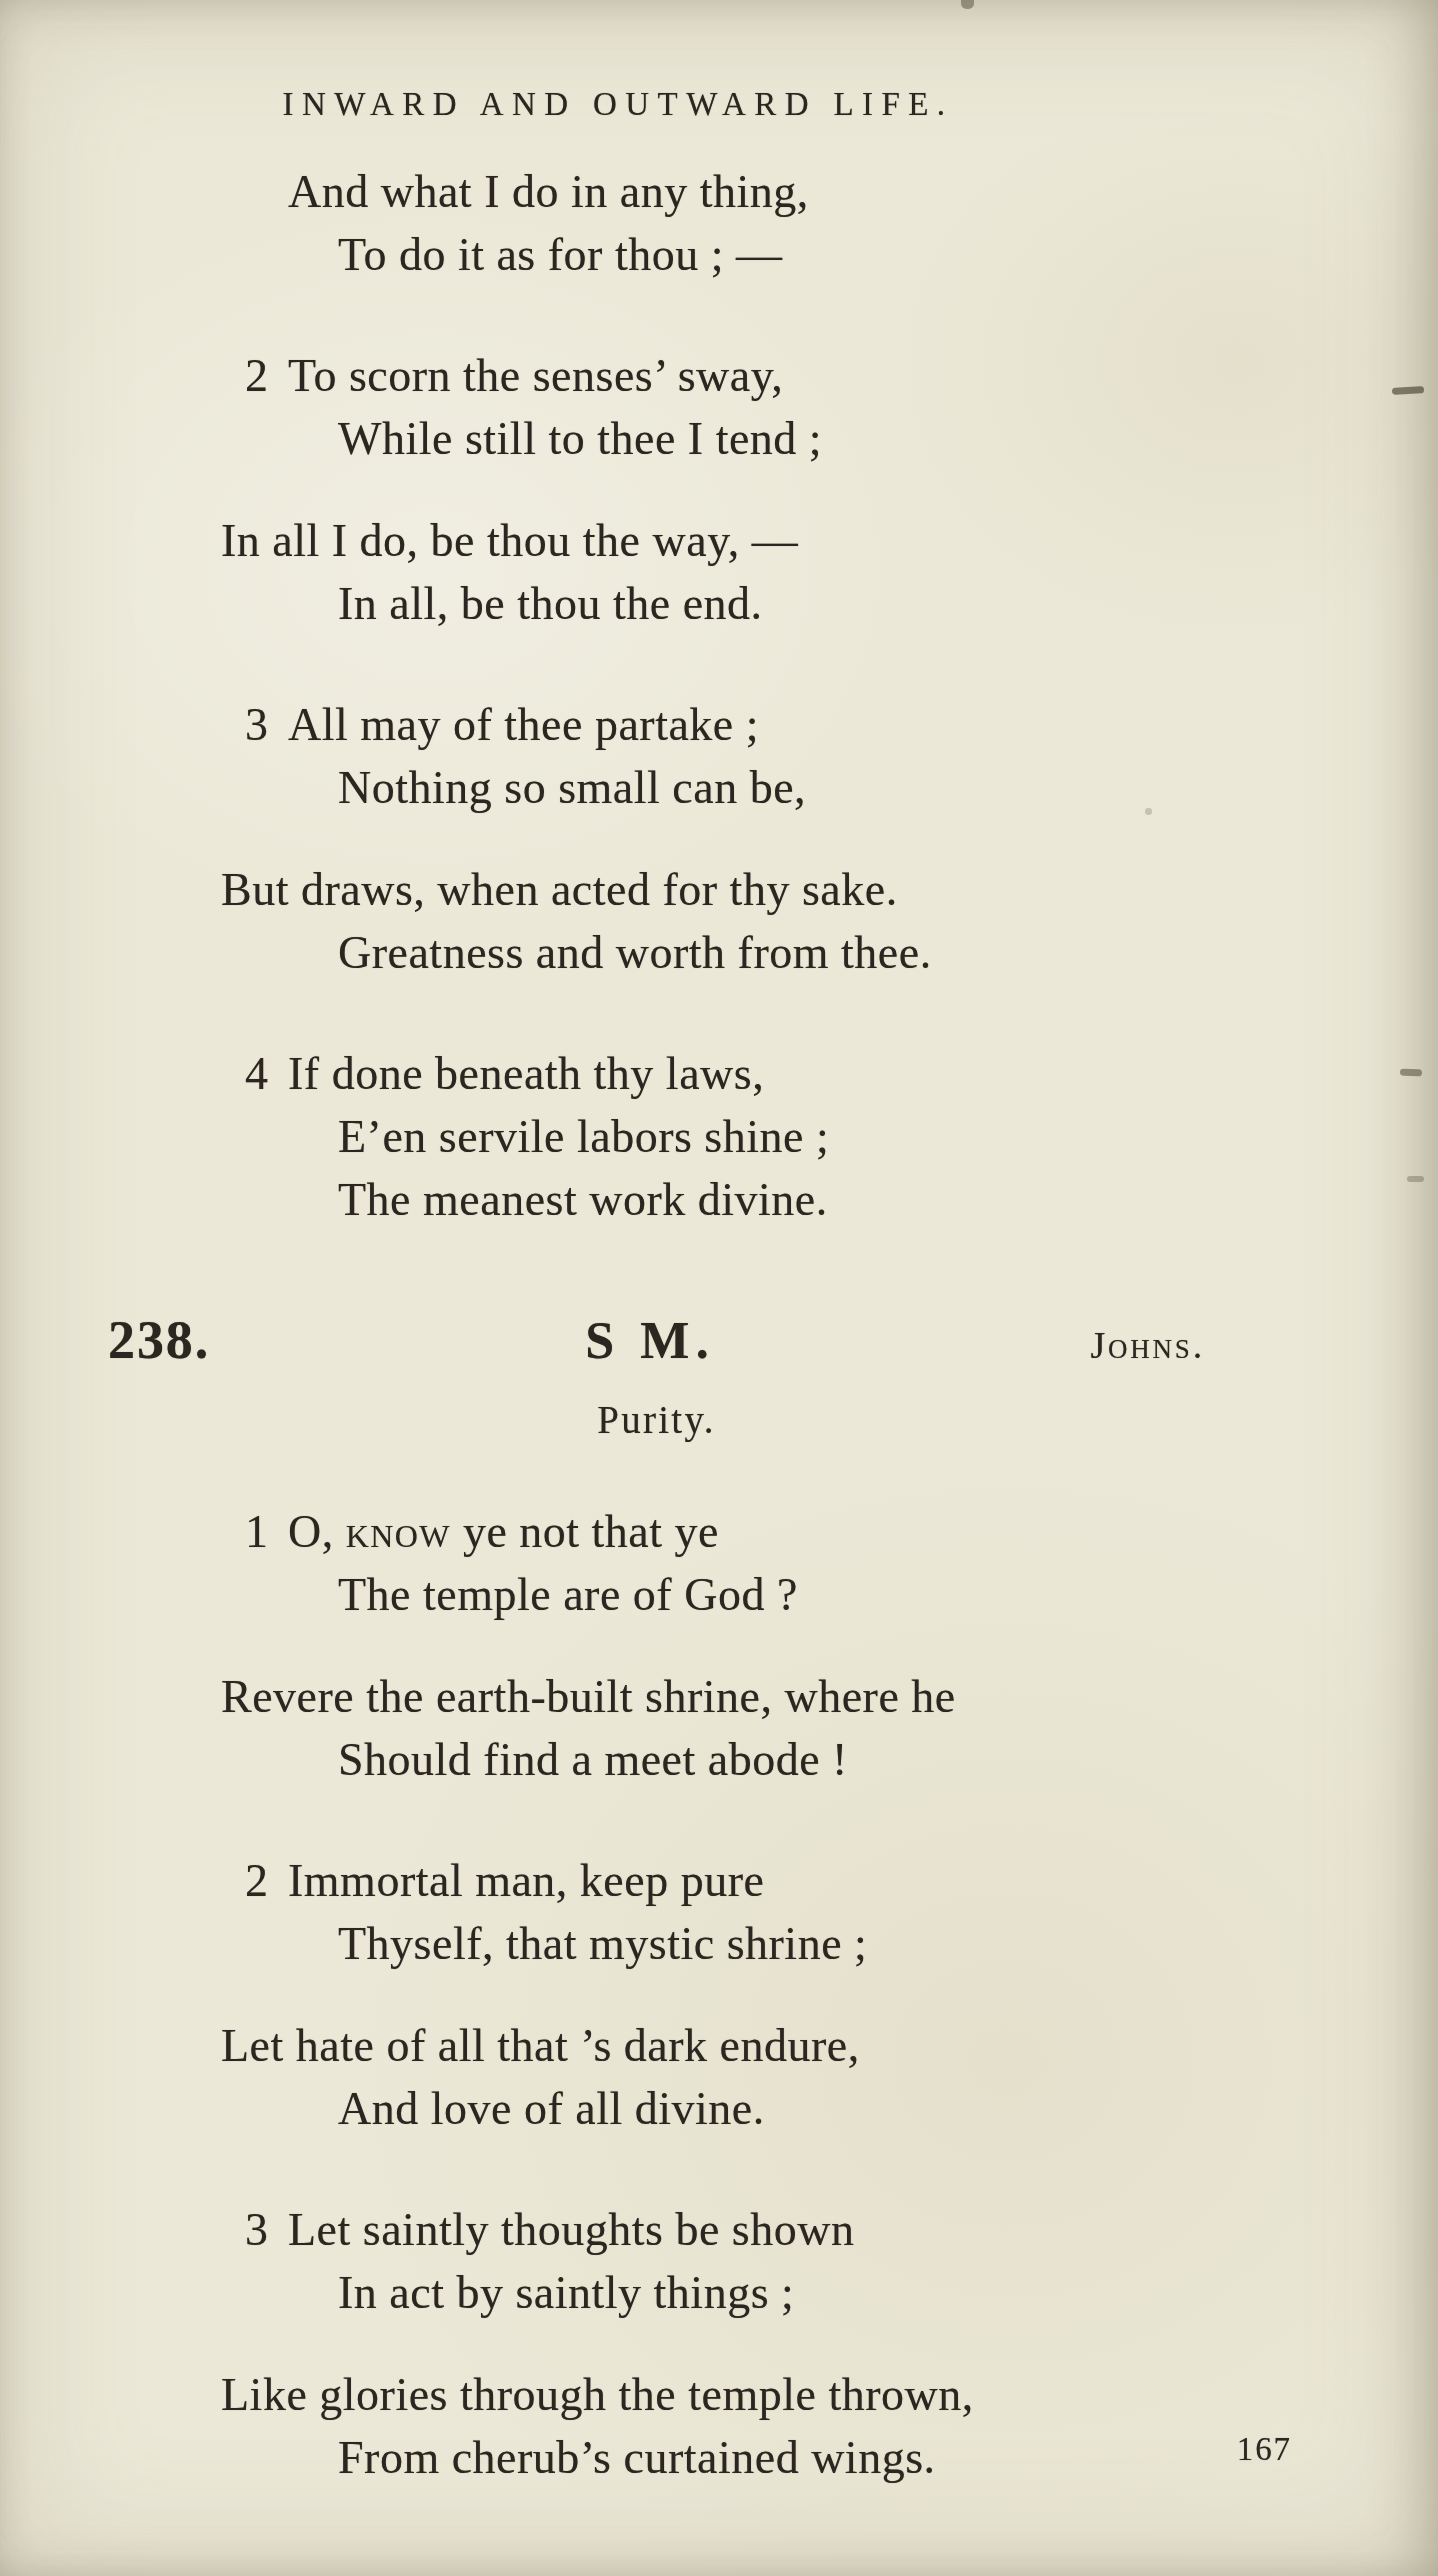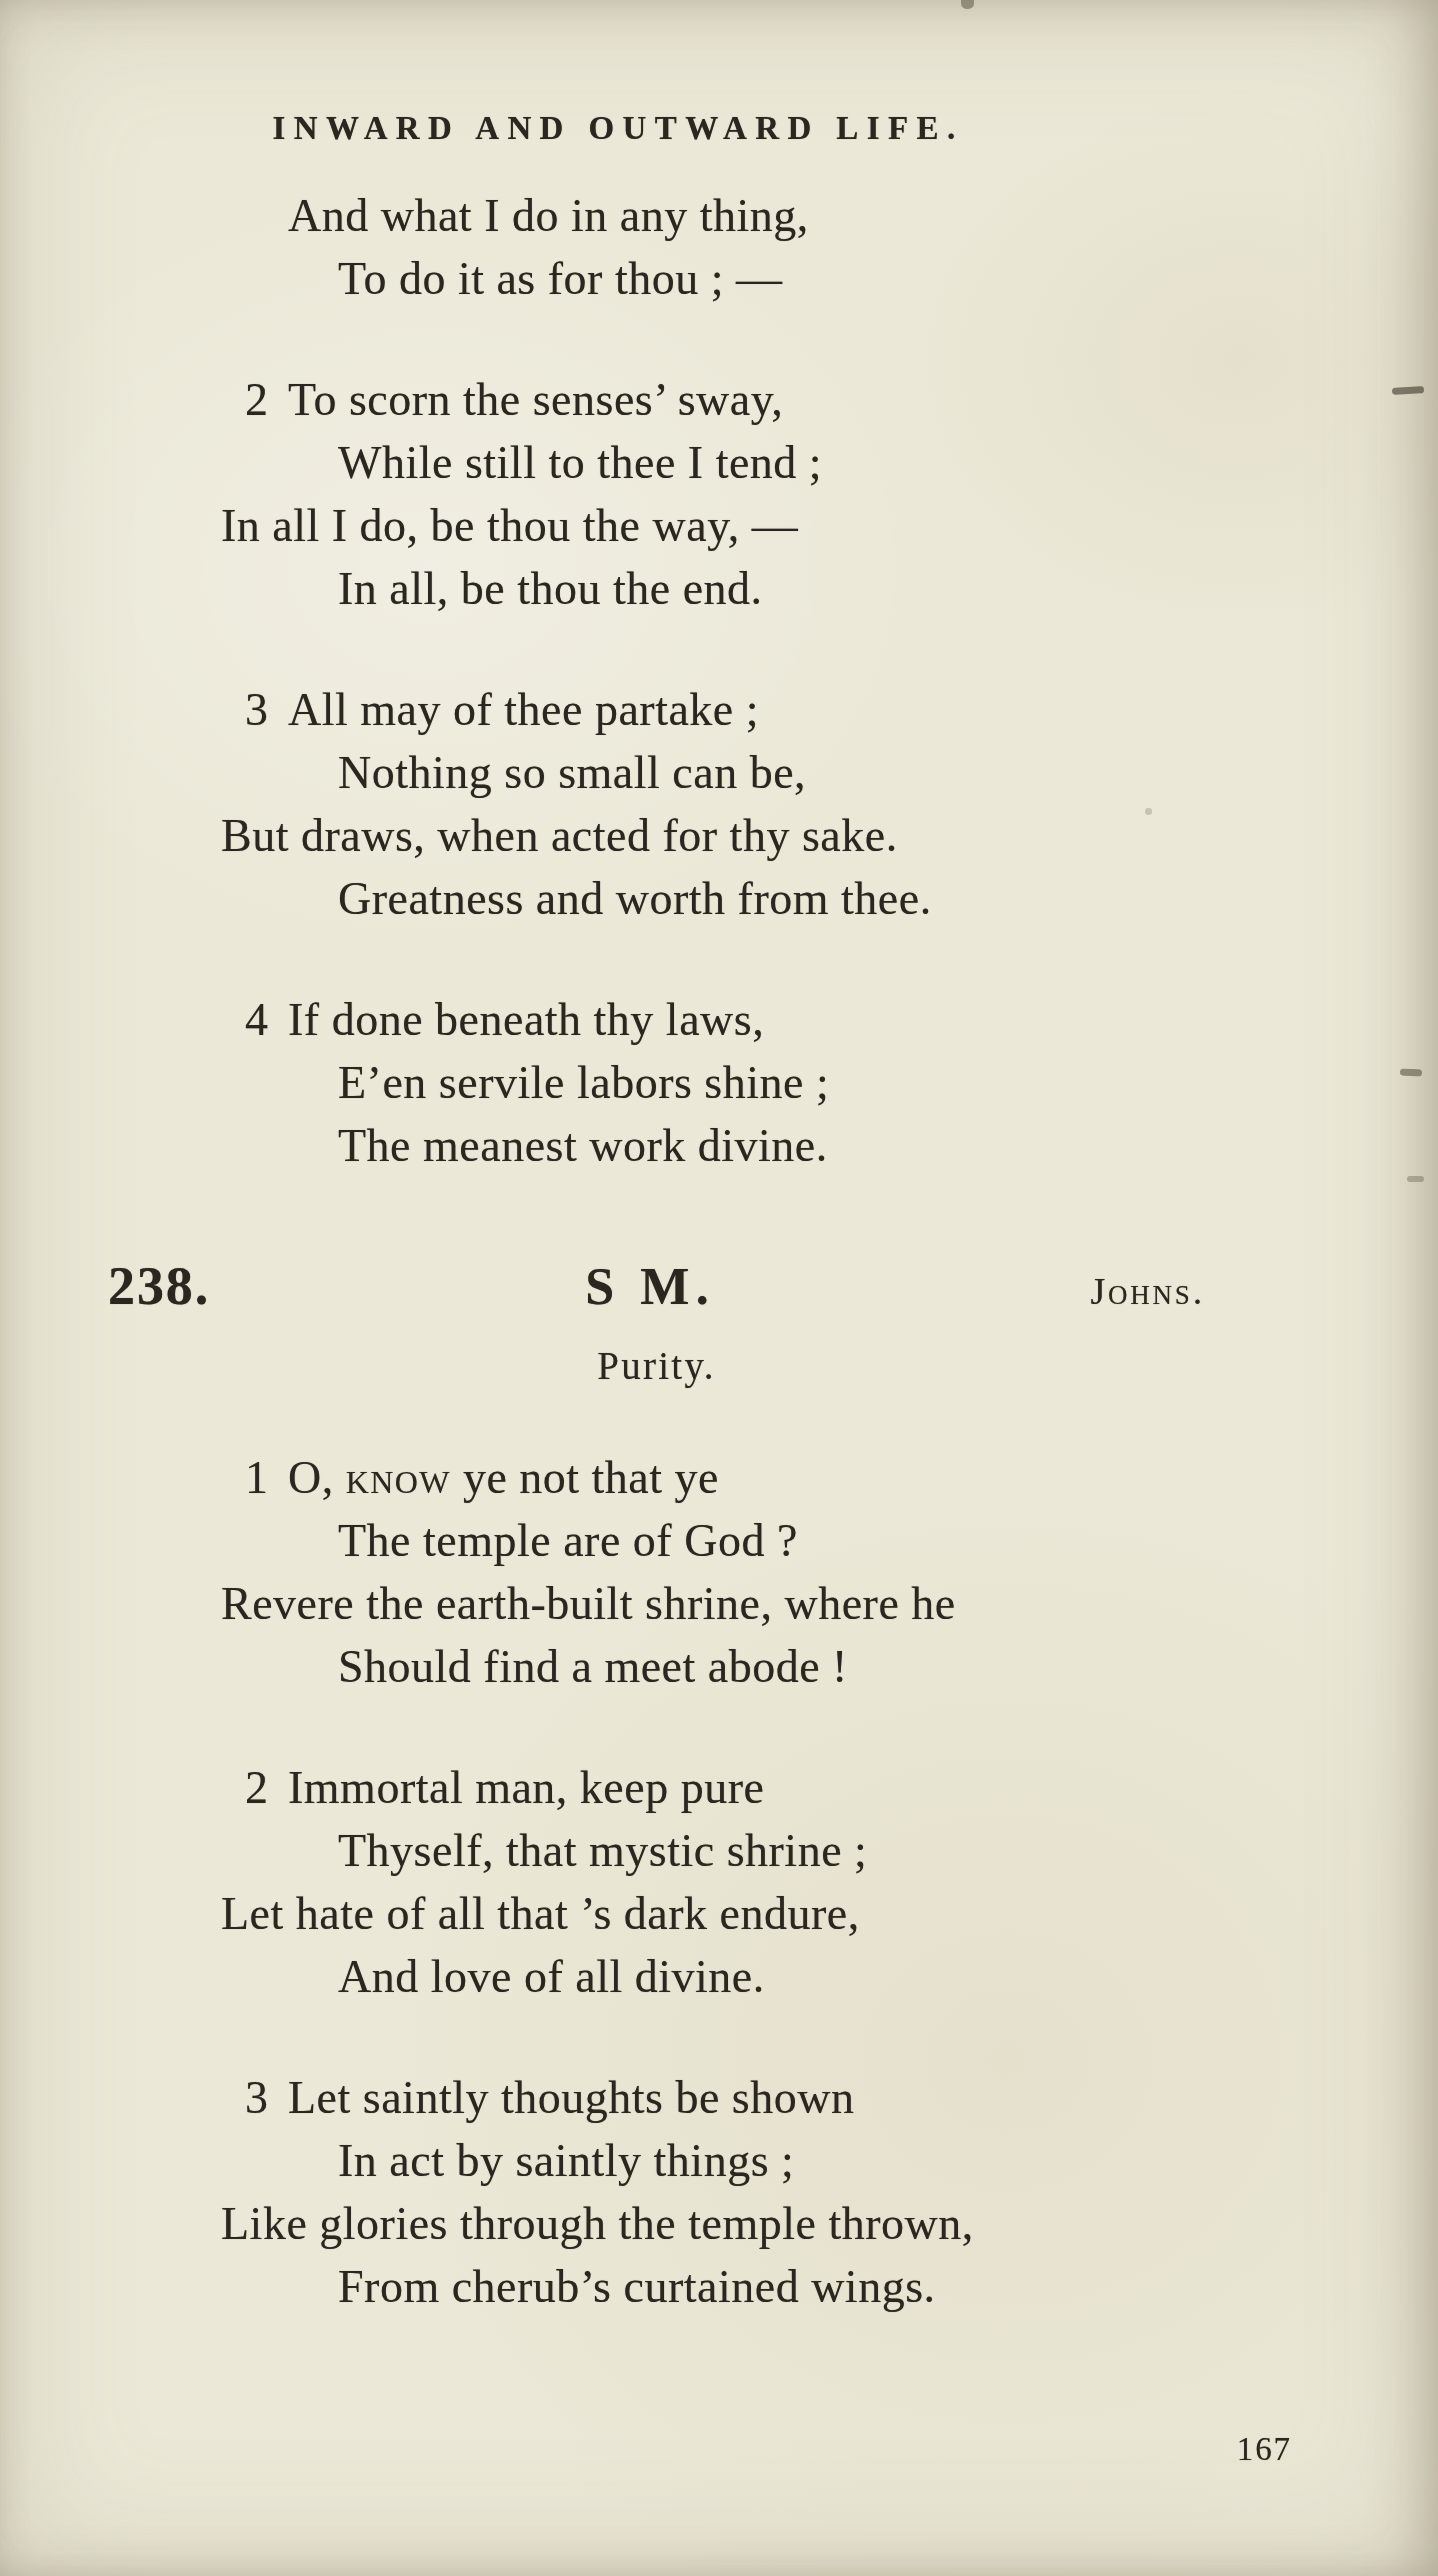--- a/index.html
+++ b/index.html
@@ -17,44 +17,44 @@
       radial-gradient(ellipse 836px 651px at 30% 22%, rgba(255,255,255,.28), transparent 60%),
       radial-gradient(ellipse 929px 836px at 70% 80%, rgba(190,178,140,.14), transparent 70%),
       radial-gradient(ellipse 483px 390px at 86% 14%, rgba(178,168,128,.12), transparent 70%);
     box-shadow:
       inset -22px 0 56px -9.3px rgba(96,86,58,.32),
       inset 9.3px 0 37px -15px rgba(96,86,58,.18),
       inset 0 0 139px rgba(118,106,78,.20);
     color: var(--ink, #2b2620);
   }
   .running-header {
-    padding-top: 108px;
+    padding-top: 84px;
     width: 1236px;
     text-align: center;
     font-size: 33px;
-    font-weight: bold;
+    font-weight: normal;
     letter-spacing: 8.4px;
     line-height: 41px;
     text-shadow: 0 0 0.9px rgba(42,36,28,.55);
   }
   .hymn-body { margin-top: 35px; }
   .hymn-body.second { margin-top: 54px; }
   .stanza { margin-bottom: 58px; }
   .stanza:last-child { margin-bottom: 0; }
   .line {
     position: relative;
     font-size: 46px;
     line-height: 63px;
     letter-spacing: 0.5px;
     white-space: pre;
     text-shadow: 0 0 0.9px rgba(42,36,28,.45);
   }
   .line.first  { padding-left: 288px; }
   .line.indent { padding-left: 338px; }
-  .line.flush  { padding-left: 221px; }
+  .line.flush  { padding-left: 221px; margin-top: 39px; }
   .stanza-num { position: absolute; left: 245px; }
   .smallcaps { font-variant: small-caps; letter-spacing: 1.4px; }
 
   .hymn-head {
     margin: 74px 0 0 108px;
     width: 1097px;
     display: flex;
     align-items: baseline;
     line-height: 71px;
     text-shadow: 0 0 0.9px rgba(42,36,28,.5);

